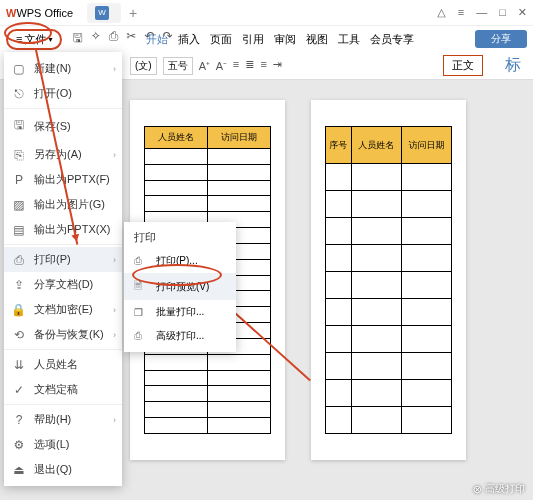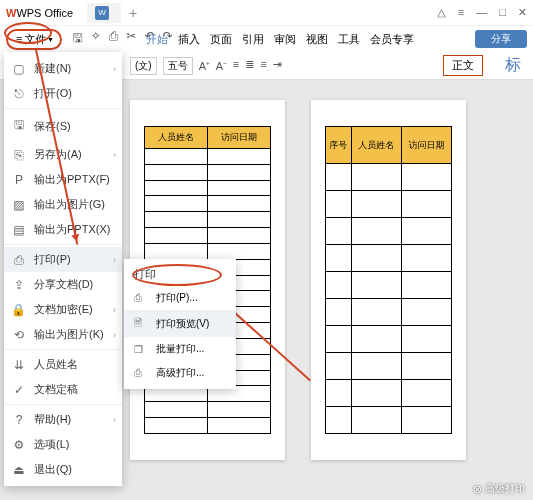--- a/index.html
+++ b/index.html
@@ -25,21 +25,21 @@
 .page { background: #fff; box-shadow: 0 1px 4px rgba(0,0,0,.2); width: 155px; height: 360px; padding: 26px 14px; display: flex; justify-content: center; }
 table.doc { border-collapse: collapse; width: 100%; font-size: 9px; }
 table.doc th { background: #f3c04a; border: 1px solid #000; padding: 2px 0; font-weight: normal; height: 16px; }
 table.doc td { border: 1px solid #000; height: 13px; }
 .file-menu { position: absolute; top: 52px; left: 4px; width: 118px; background: #fff; box-shadow: 0 2px 10px rgba(0,0,0,.25); z-index: 10; padding: 4px 0; }
 .file-menu .item { display: flex; align-items: center; padding: 5px 8px; font-size: 11px; color: #333; gap: 8px; position: relative; }
 .file-menu .item .arrow { position: absolute; right: 6px; color: #999; font-size: 9px; }
 .file-menu .item.hi { background: #eef2f7; }
 .file-menu .sep { height: 1px; background: #eee; margin: 2px 0; }
 .file-menu .ico { width: 14px; color: #666; font-size: 12px; display: flex; justify-content: center; }
-.submenu { position: absolute; top: 222px; left: 124px; width: 112px; background: #fff; box-shadow: 0 2px 10px rgba(0,0,0,.25); z-index: 20; padding: 4px 0; margin-top: 37px; }
+.submenu { position: absolute; top: 222px; left: 124px; width: 112px; background: #fff; box-shadow: 0 2px 10px rgba(0,0,0,.25); z-index: 20; padding: 4px 0; }
 .submenu .head { font-size: 11px; padding: 4px 10px; color: #333; }
 .submenu .item { display: flex; align-items: center; padding: 5px 10px; font-size: 10px; gap: 8px; }
 .submenu .item .ico { width: 14px; color: #666; }
 .submenu .item.hi { background: #eef2f7; }
 .ring { position: absolute; border: 2px solid #d14424; border-radius: 50%; pointer-events: none; z-index: 30; }
 .ring.r1 { top: 22px; left: 4px; width: 48px; height: 22px; }
 .ring.r2 { top: 264px; left: 132px; width: 90px; height: 22px; }
 .arrow-line { position: absolute; background: #d14424; height: 1.5px; transform-origin: left center; z-index: 15; pointer-events: none; }
 .arrow-line::after { content: ""; position: absolute; right: -1px; top: -3px; border: 4px solid transparent; border-left: 7px solid #d14424; }
 .a1 { top: 48px; left: 36px; width: 200px; transform: rotate(78deg); }
@@ -296,21 +296,21 @@
       <span class="ico">⇪</span>
       <span>分享文档(D)</span>
     </div>
   <div class="item">
       <span class="ico">🔒</span>
       <span>文档加密(E)</span>
       <span class="arrow">›</span>
     </div>
   <div class="item">
       <span class="ico">⟲</span>
-      <span>输出为图片(K)</span>
+      <span>备份与恢复(K)</span>
       <span class="arrow">›</span>
     </div>
   <div class="sep"></div>
   <div class="item">
       <span class="ico">⇊</span>
       <span>人员姓名</span>
     </div>
   <div class="item">
       <span class="ico">✓</span>
       <span>文档定稿</span>

